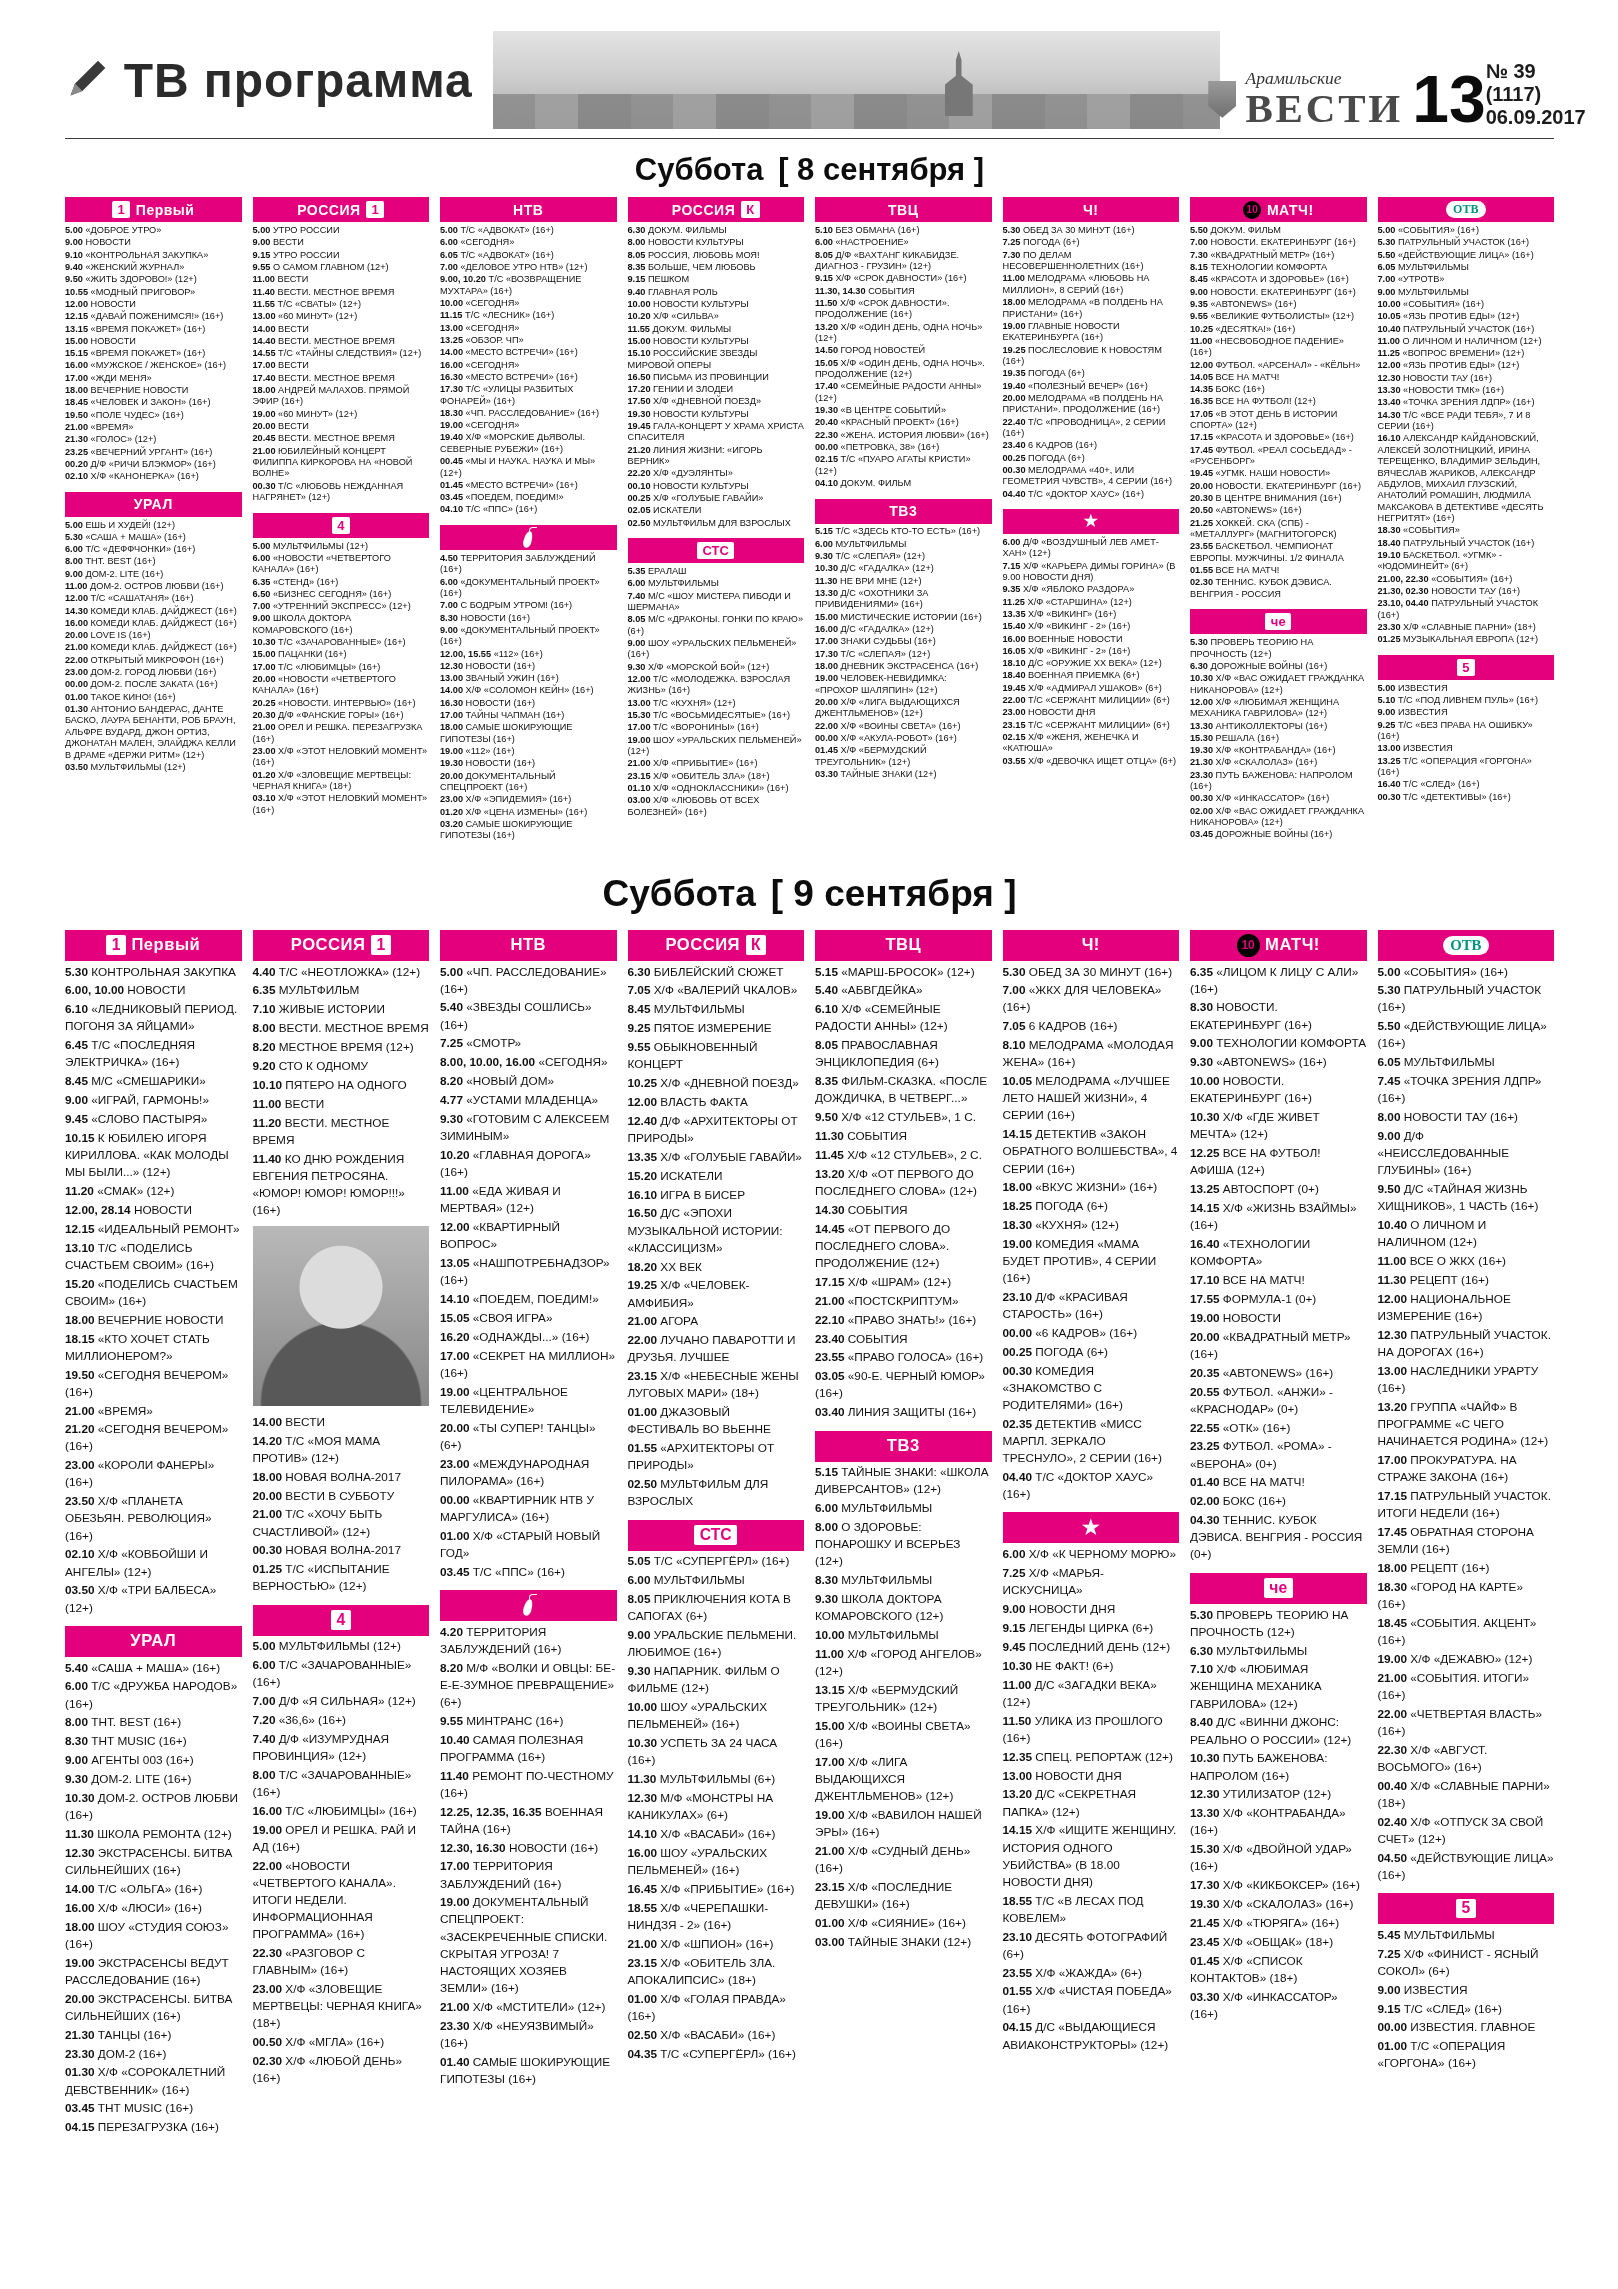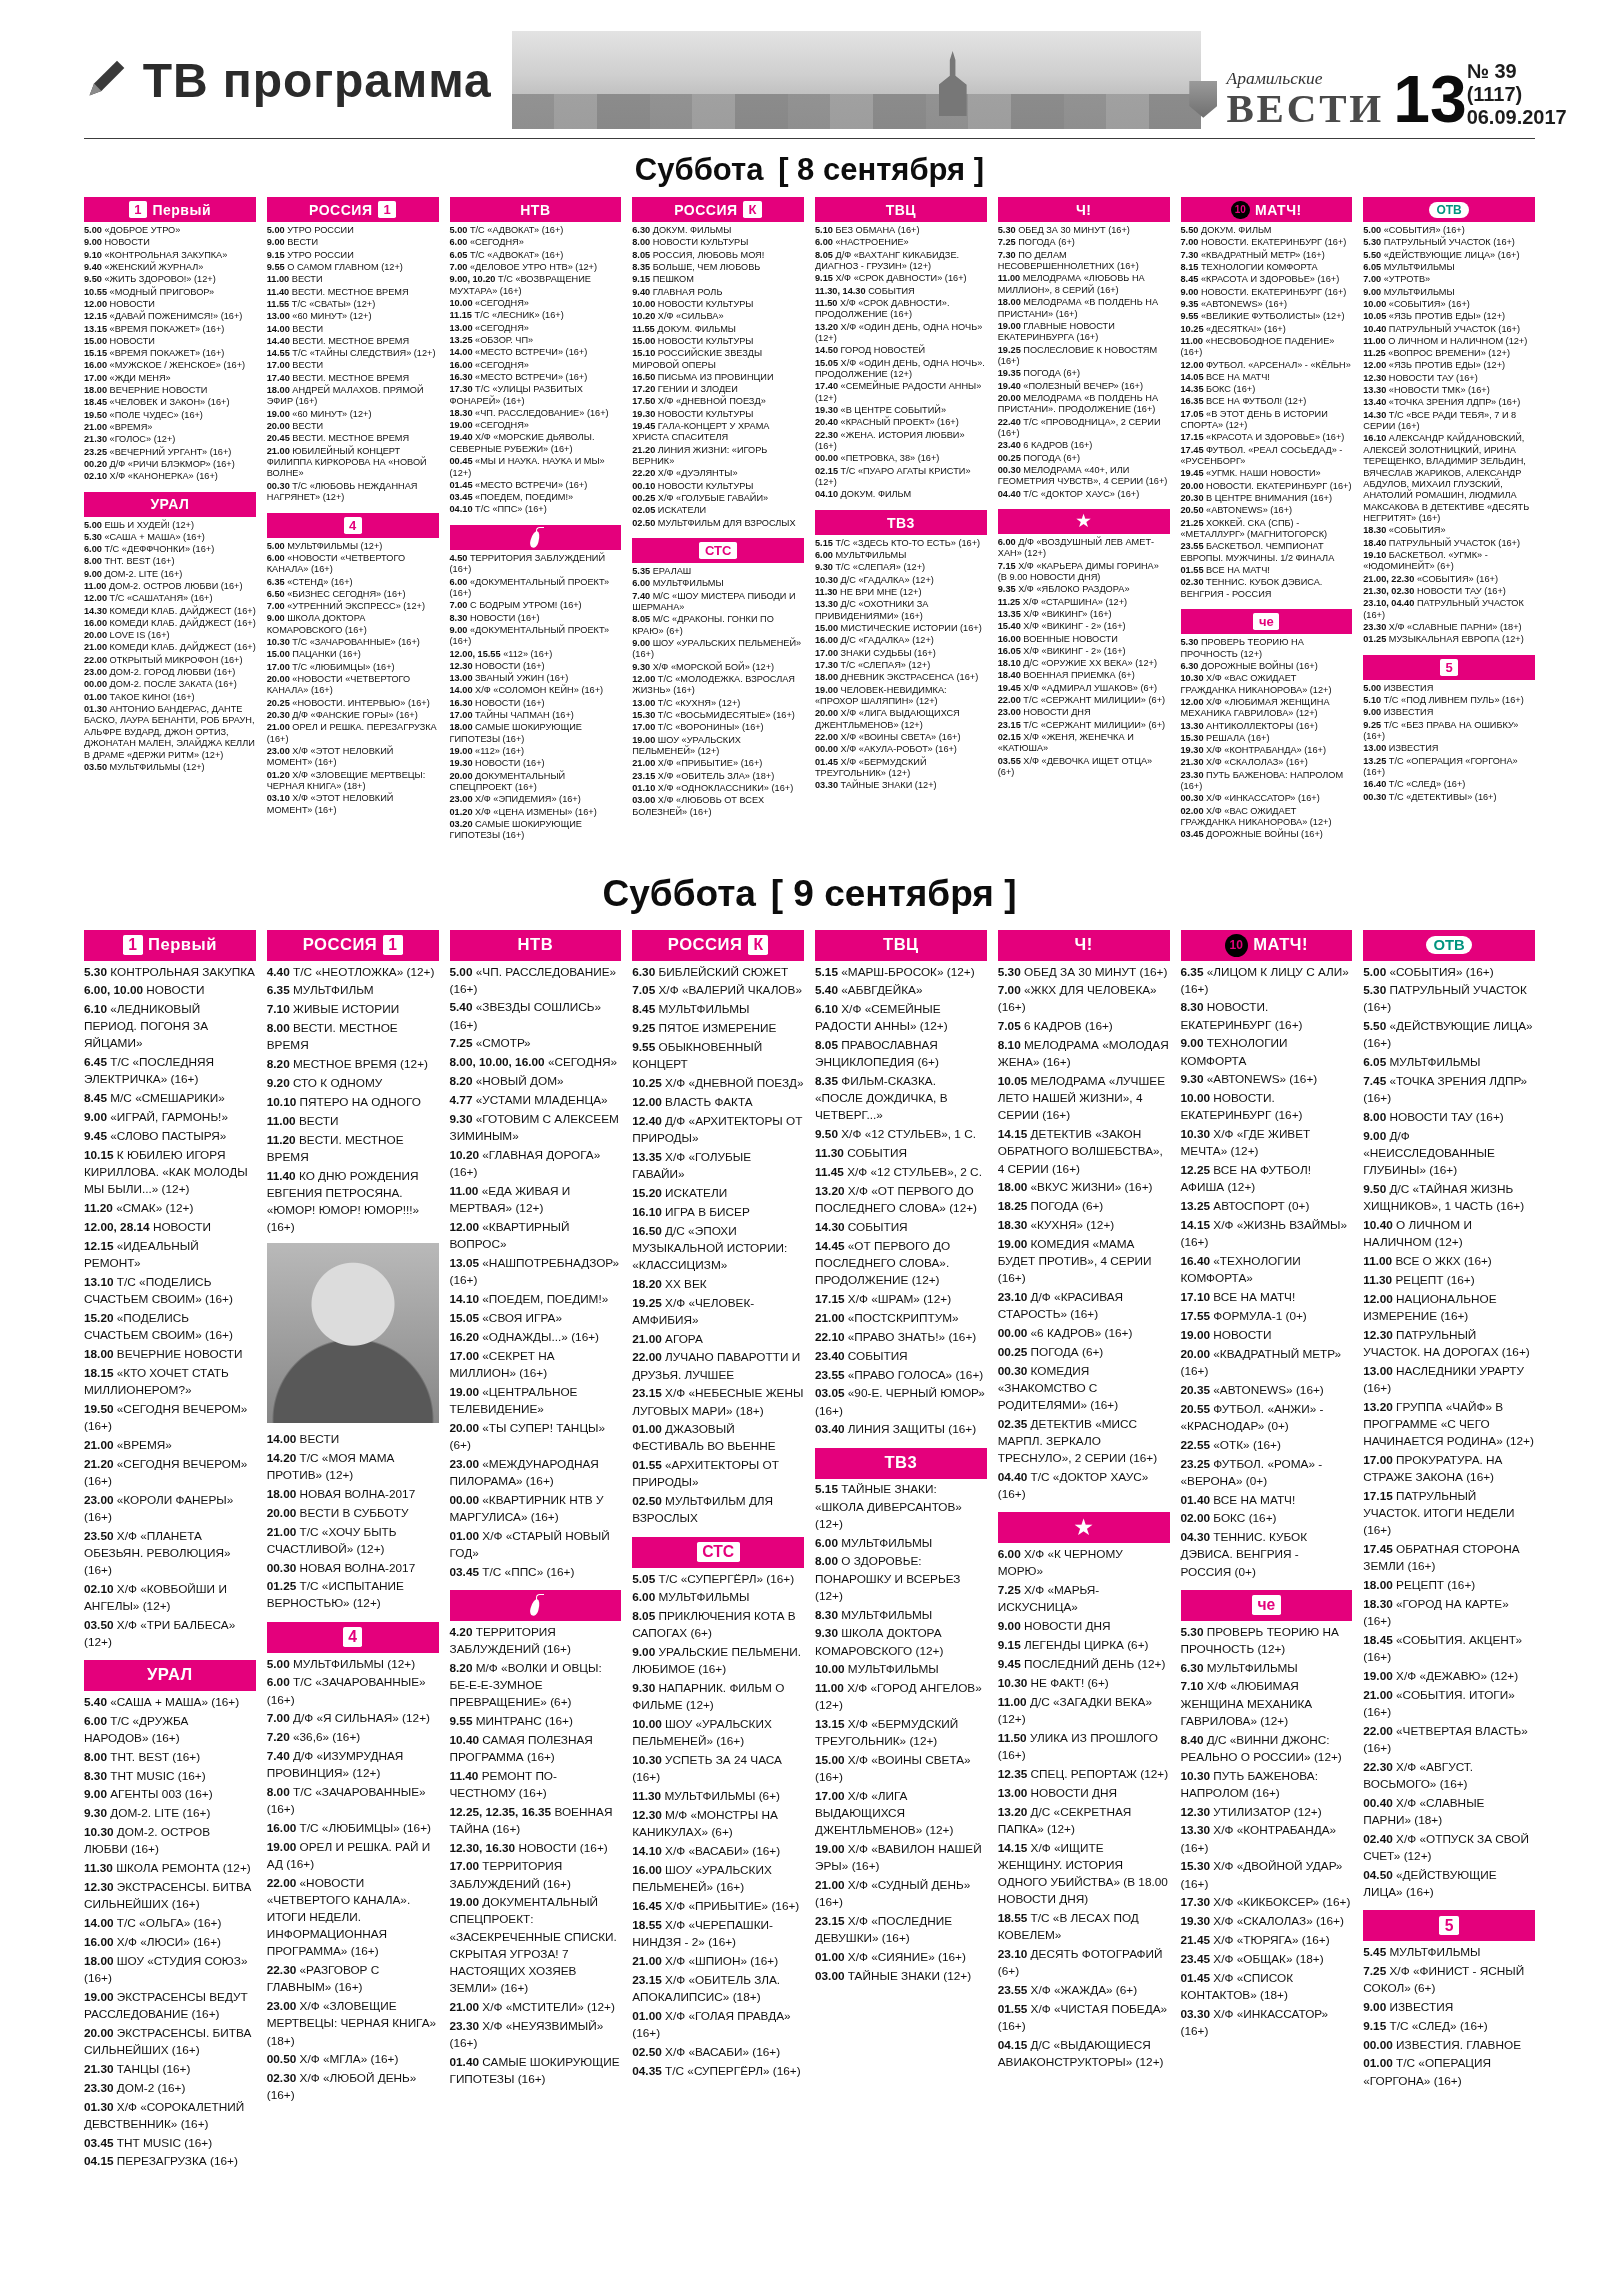--- a/index.html
+++ b/index.html
@@ -1,17 +1,17 @@
 <!DOCTYPE html>
 <html style="font-size:14.8px"><head>
 <meta charset="utf-8">
 <style>
   html,body{margin:0;padding:0;background:#e8e8e8;}
   .sheet{width:1619px;height:2290px;background:#fff;box-sizing:border-box;
-         padding:31px 84px 22px;font-family:"Liberation Sans",sans-serif;color:#111;
+         padding:31px 65px 22px;font-family:"Liberation Sans",sans-serif;color:#111;
          overflow:hidden;margin:0 auto;position:relative;}
 
   
   .masthead{display:flex;align-items:stretch;gap:20px;height:98px;}
   .mh-left{display:flex;align-items:center;gap:14.8px;min-width:406px;}
   .section-title{font-size:48px;font-weight:bold;margin:0;color:#2b2b2b;letter-spacing:0.9px;white-space:nowrap;}
   .mast-photo{flex:1;position:relative;overflow:hidden;
       background:linear-gradient(180deg,#e3e3e3 0%,#cfcfcf 45%,#a8a8a8 100%);}
   .mast-photo .skyline{position:absolute;left:0;right:0;bottom:0;height:35px;
       background:repeating-linear-gradient(90deg,#8a8a8a 0 42px,#9b9b9b 42px 85px,#828282 85px 138px);
@@ -40,21 +40,21 @@
   
   .chan{background:#e4007c;color:#fff;display:flex;align-items:center;justify-content:center;gap:5.5px;}
   .day-0 .chan{height:25px;}
   .day-1 .chan{height:31px;}
   .logo-text{font-weight:800;letter-spacing:0.5px;}
   .day-0 .logo-text{font-size:14px;}
   .day-1 .logo-text{font-size:16.6px;}
   .logo-box{background:#fff;color:#e4007c;font-weight:800;border-radius:1.8px;padding:0.9px 5.5px;}
   .day-0 .logo-box{font-size:13px;}
   .day-1 .logo-box{font-size:15.7px;}
-  .logo-box-green{background:#fff;color:#00947f;font-weight:800;border-radius:10px;padding:0.9px 7.4px;}
+  .logo-box-green{background:#fff;color:#00947f;font-weight:800;border-radius:10px;padding:0.9px 7.4px;font-family:Liberation Serif, serif;}
   .day-0 .logo-box-green{font-size:12px;}
   .day-1 .logo-box-green{font-size:14.8px;}
   .logo-circle{background:#000000;color:#e4007c;border-radius:50%;display:flex;align-items:center;justify-content:center;font-weight:800;}
   .day-0 .logo-circle{width:18.5px;height:18.5px;font-size:10px;}
   .day-1 .logo-circle{width:23px;height:23px;font-size:12px;}
   .logo-star{color:#fff;line-height:1;}
   .day-0 .logo-star{font-size:18.5px;}
   .day-1 .logo-star{font-size:23px;}
   .logo-pepper{position:relative;display:inline-block;width:13px;height:22px;}
   .logo-pepper::before{content:"";position:absolute;left:1.8px;top:4.6px;width:8.3px;height:16.6px;background:#fff;

